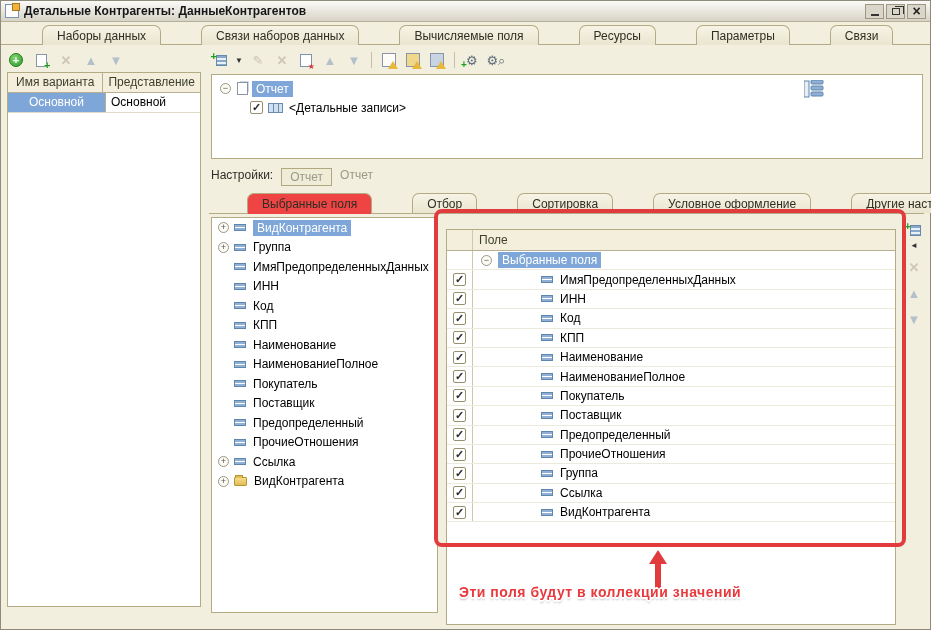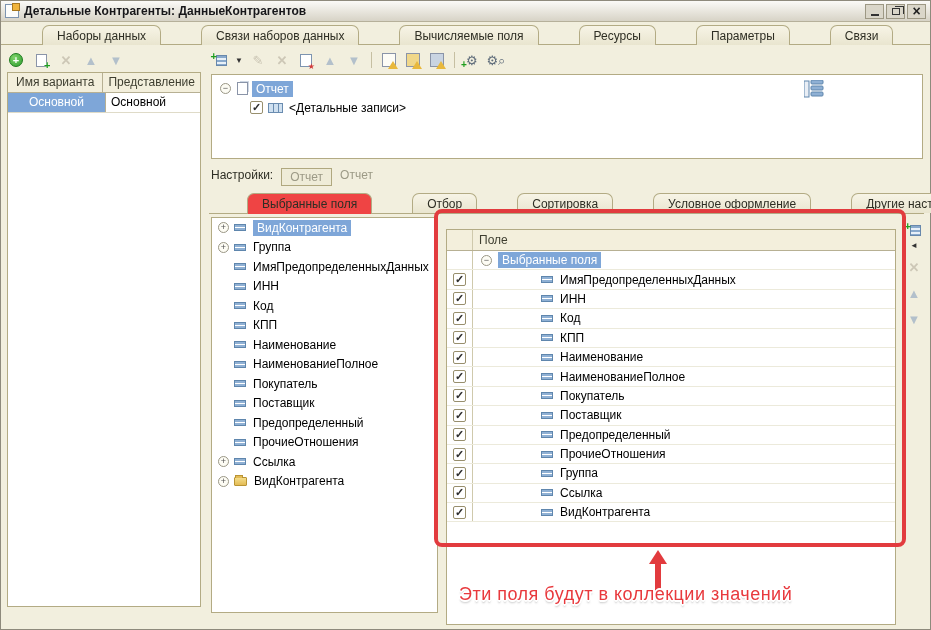--- a/index.html
+++ b/index.html
@@ -130,21 +130,21 @@
   
   .mini-tb { position:absolute; left:901px; top:220px; width:24px; display:flex; flex-direction:column; align-items:center; gap:8px; }
 
   
   .red-box { position:absolute; left:433px; top:208px; width:472px; height:338px;
              border:4px solid #e23b3e; border-radius:8px; pointer-events:none; }
   .red-arrow { position:absolute; left:648px; top:549px; width:18px; height:42px; pointer-events:none; }
   .red-arrow .head { position:absolute; left:0; top:0; width:0; height:0;
              border-left:9px solid transparent; border-right:9px solid transparent; border-bottom:14px solid #e23b3e; }
   .red-arrow .stem { position:absolute; left:6px; top:13px; width:6px; height:29px; background:#e23b3e; }
-  .red-caption { position:absolute; left:458px; top:583px; font-size:18px; font-weight:normal; color:#e8393d;
+  .red-caption { position:absolute; left:458px; top:583px; font-size:14px; font-weight:bold; color:#e8393d;
              letter-spacing:.5px; white-space:nowrap; pointer-events:none;
              text-shadow:-2px 0 0 #fff, 2px 0 0 #fff, 0 -2px 0 #fff, 0 2px 0 #fff,
                          -1px -1px 0 #fff, 1px -1px 0 #fff, -1px 1px 0 #fff, 1px 1px 0 #fff,
                          0 3px 2px rgba(150,150,150,.6); }
 </style>
 </head>
 <body>
 
 <div class="window">
 

